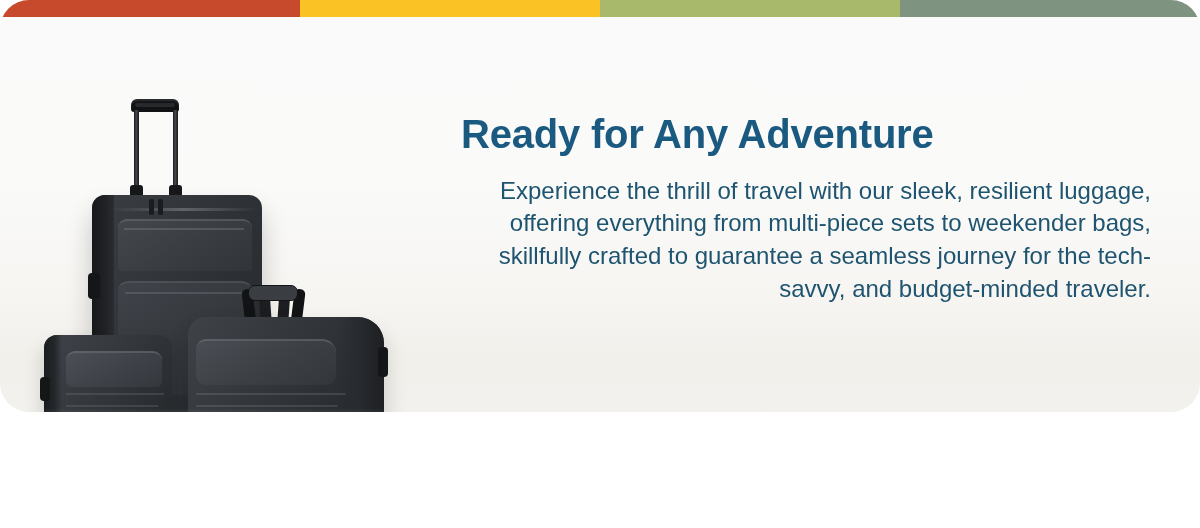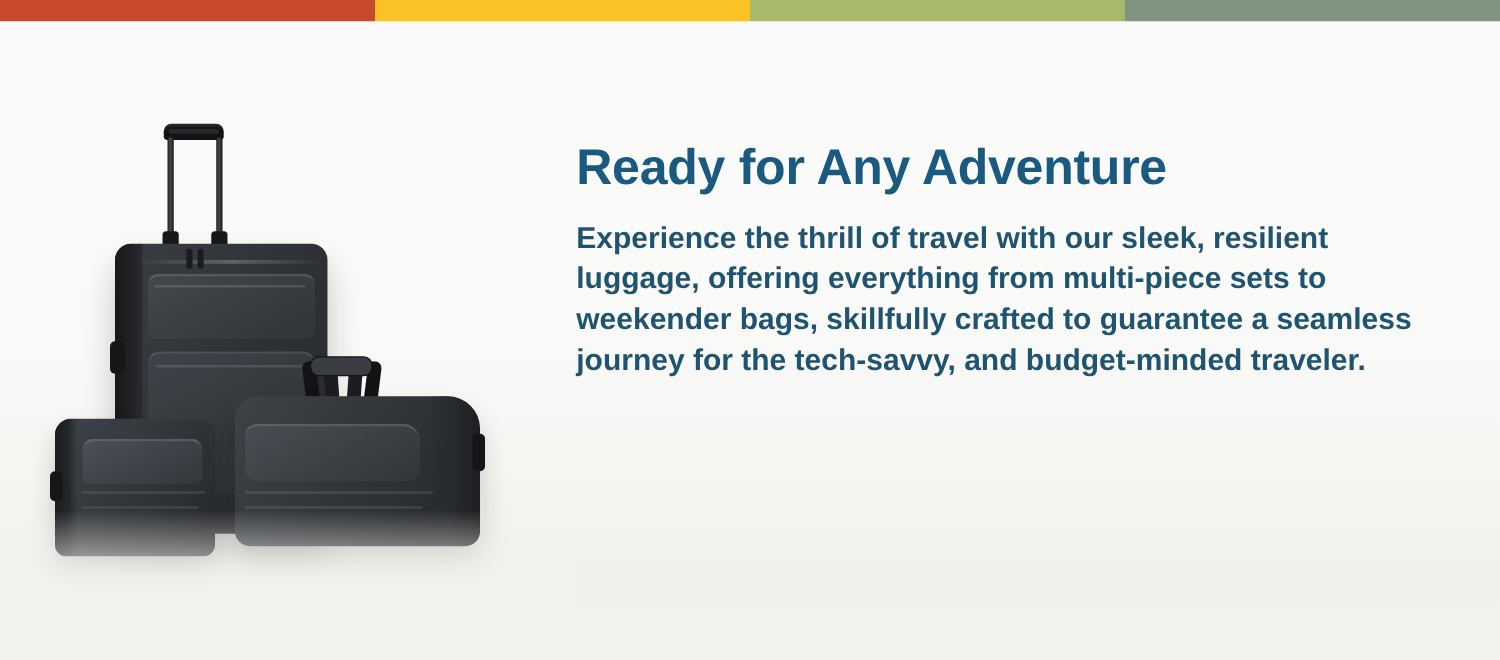--- a/index.html
+++ b/index.html
@@ -10,28 +10,29 @@
     width: 1200px;
     height: 528px;
     overflow: hidden;
     font-family: "Liberation Sans", sans-serif;
     background: #ffffff;
   }
 
   .banner {
     position: relative;
     width: 1200px;
-    height: 528px;
+    height: 412px;
     overflow: hidden;
     background: linear-gradient(to bottom,
                 #fafafa 0%,
                 #fafaf9 45%,
                 #f6f5f2 72%,
                 #f1f0eb 86%,
                 #f2f1ed 100%);
+    border-radius: 29px;
   }
 
   
   .colorbar {
     position: absolute;
     top: 0; left: 0;
     width: 1200px;
     height: 17px;
     display: flex;
     z-index: 40;
@@ -341,22 +342,23 @@
     margin: 0;
     font-size: 40px;
     line-height: 1.12;
     font-weight: bold;
     letter-spacing: -0.2px;
   }
   .bodytext {
     margin: 18px 0 0 0;
     font-size: 24px;
     line-height: 1.36;
-    font-weight: bold;
+    font-weight: normal;
     max-width: 690px;
+    text-align: right;
   }
 </style>
 </head>
 <body>
 
 <div class="banner">
 
   <div class="colorbar">
     <div class="seg" style="width:25%;background:#c84a2c;"></div>
     <div class="seg" style="width:25%;background:#fbc226;"></div>

